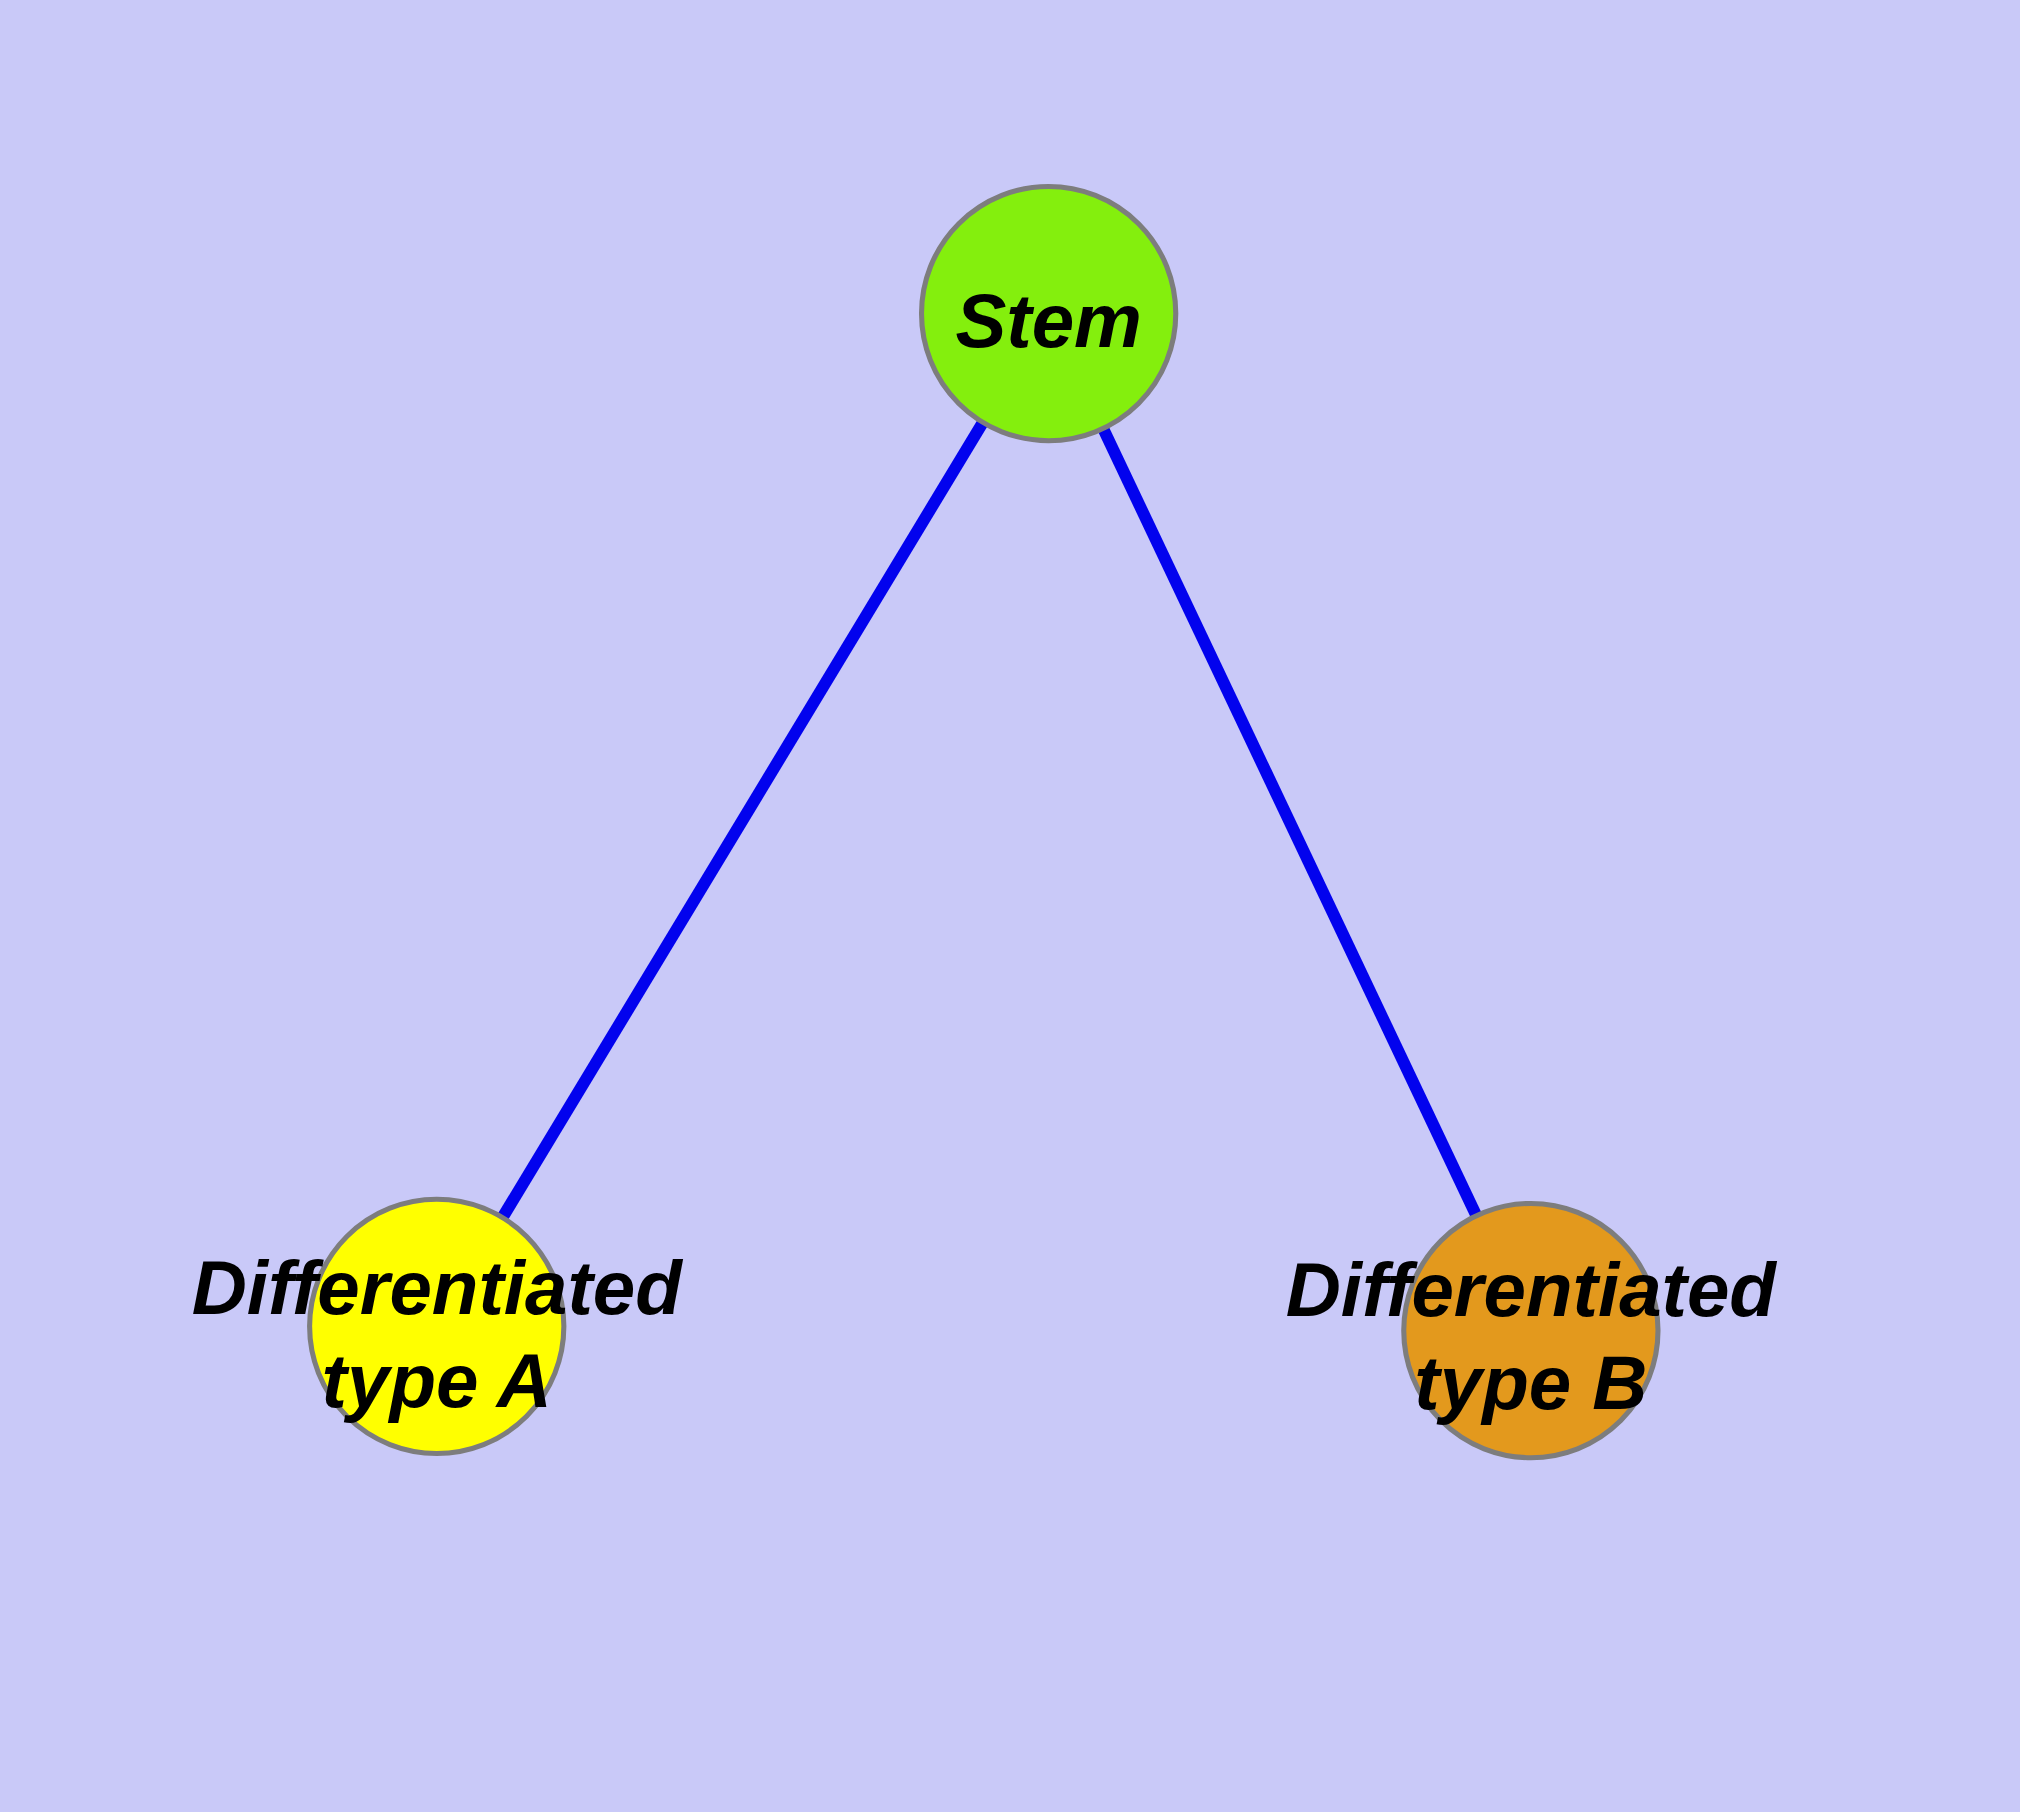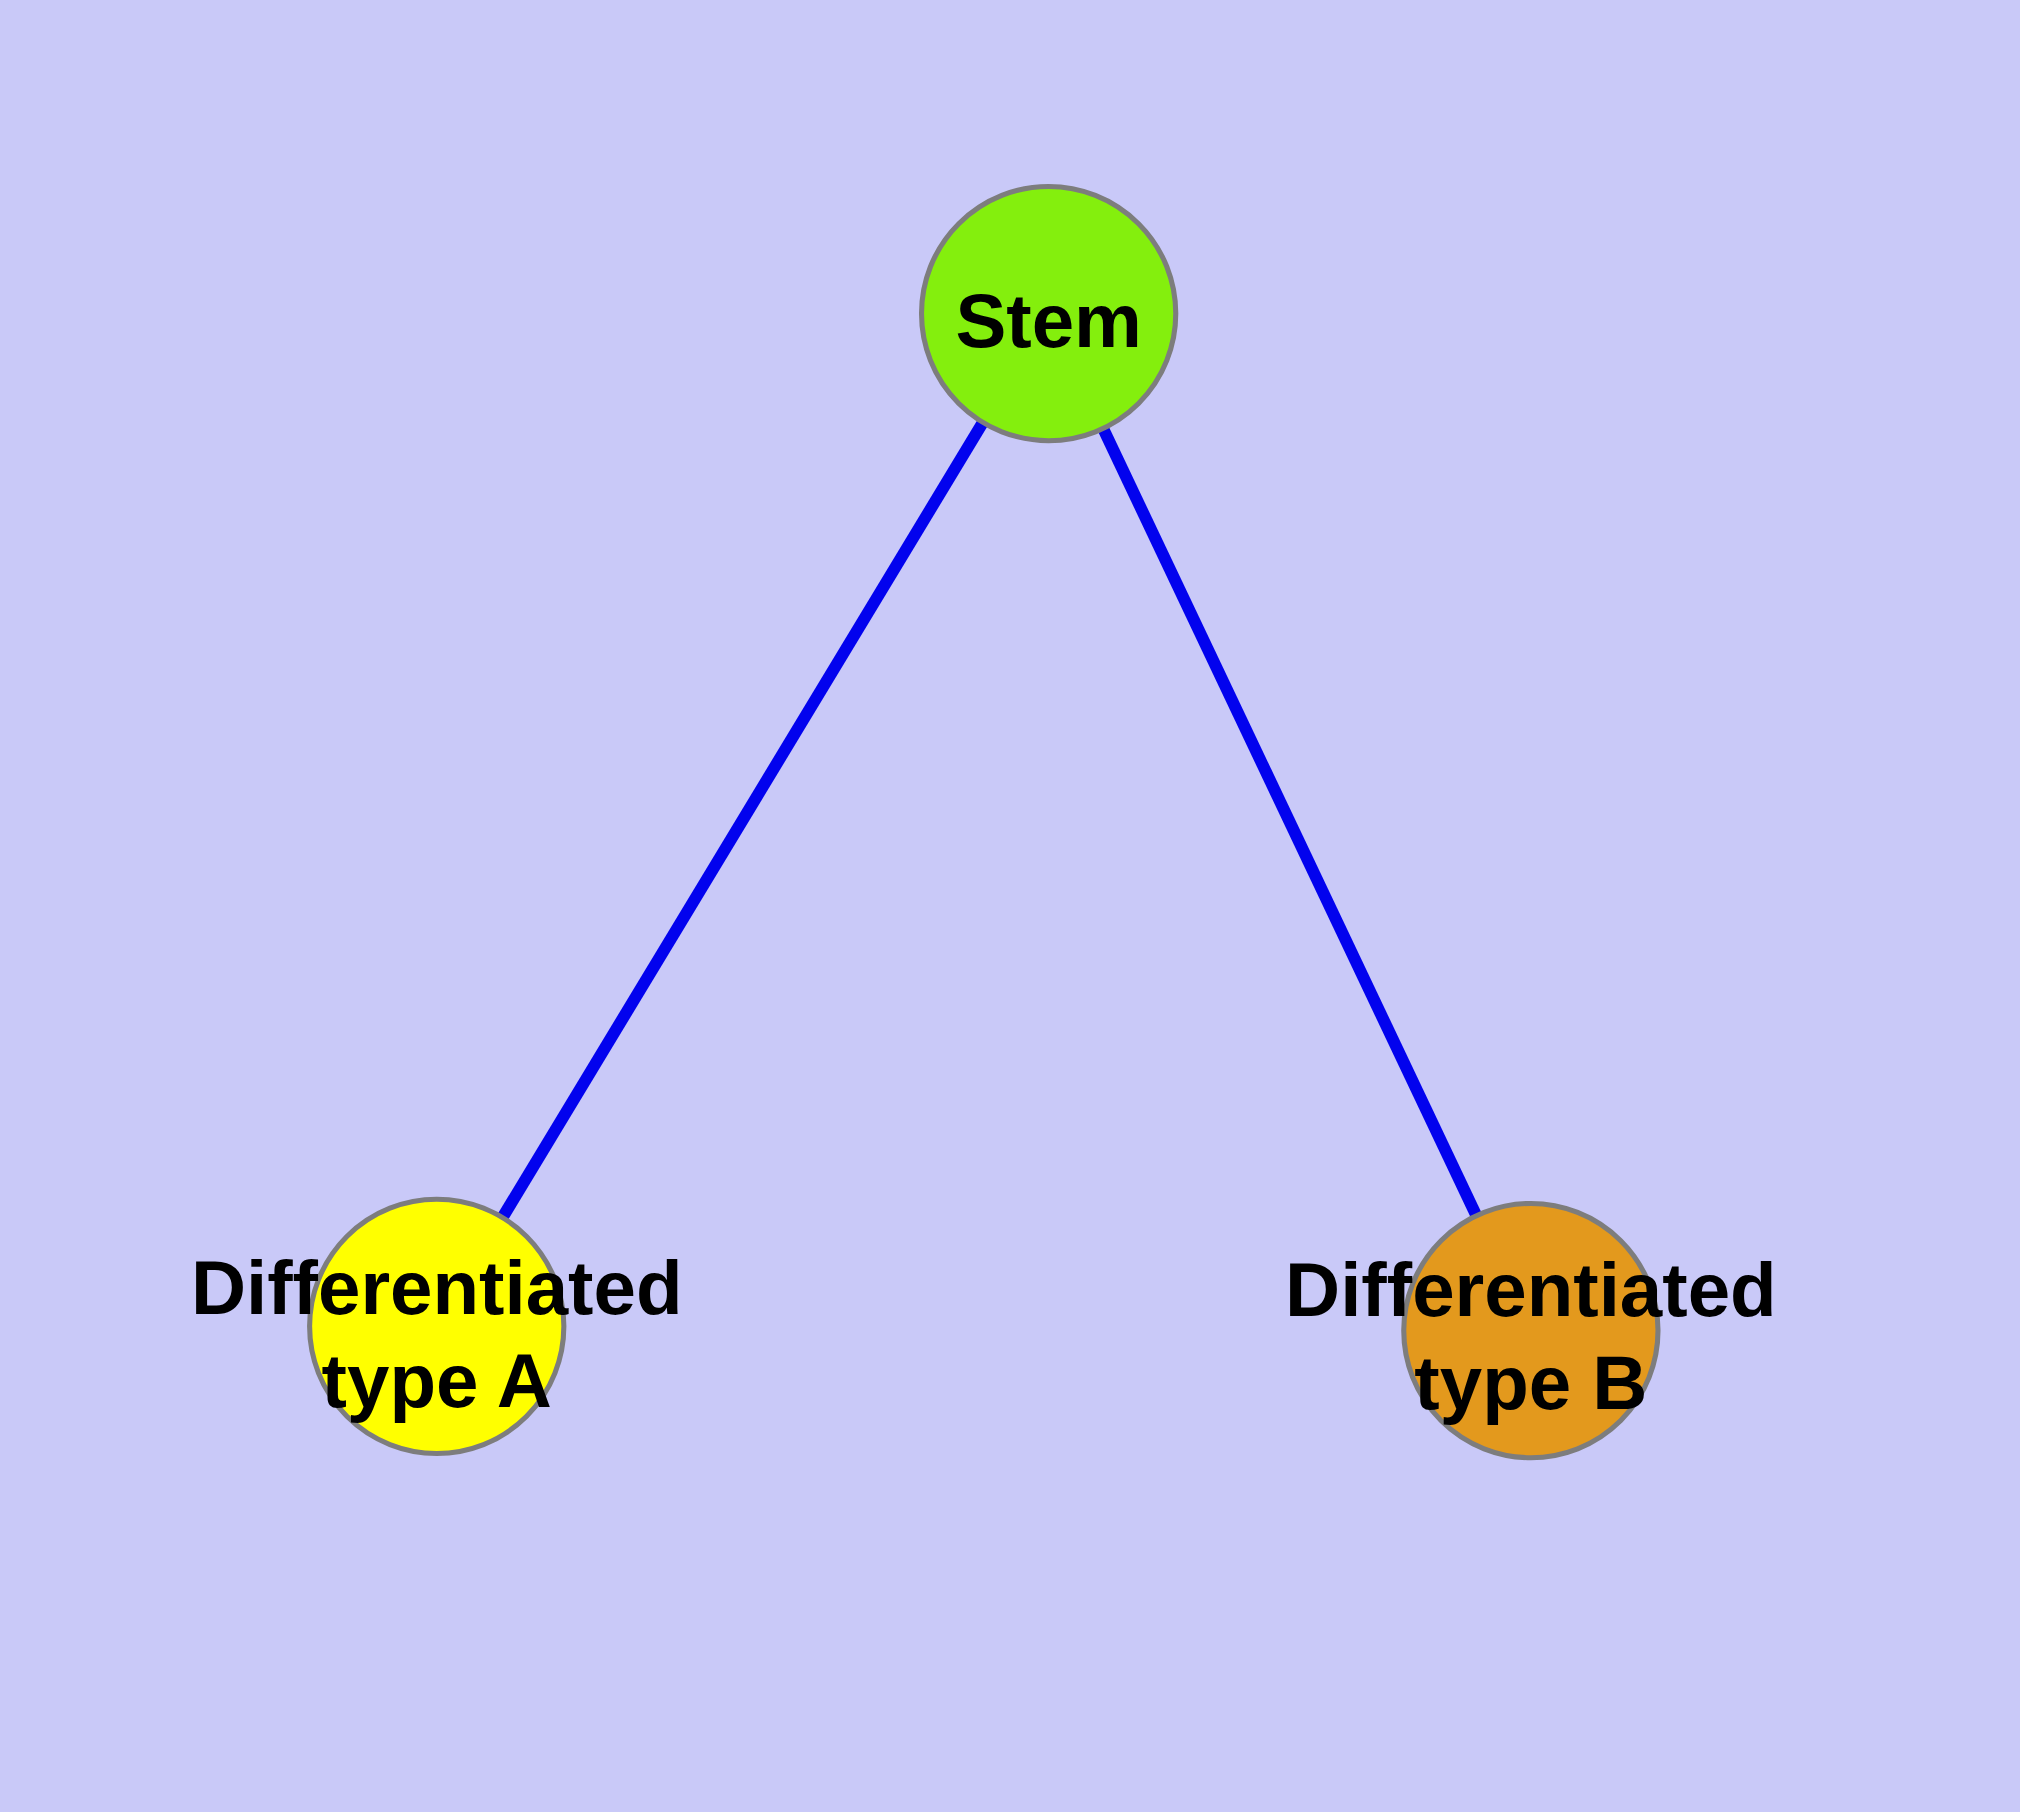--- a/index.html
+++ b/index.html
@@ -5,20 +5,21 @@
   html, body {
     margin: 0;
     padding: 0;
     background: #c9c9f8;
   }
   .canvas-wrap {
     width: 2021px;
     height: 1812px;
     position: relative;
     overflow: hidden;
+    font-style: italic;
   }
   svg {
     display: block;
   }
   .node-circle {
     stroke-width: 6px;
   }
   .edge-line {
     stroke-width: 14px;
     fill: none;

